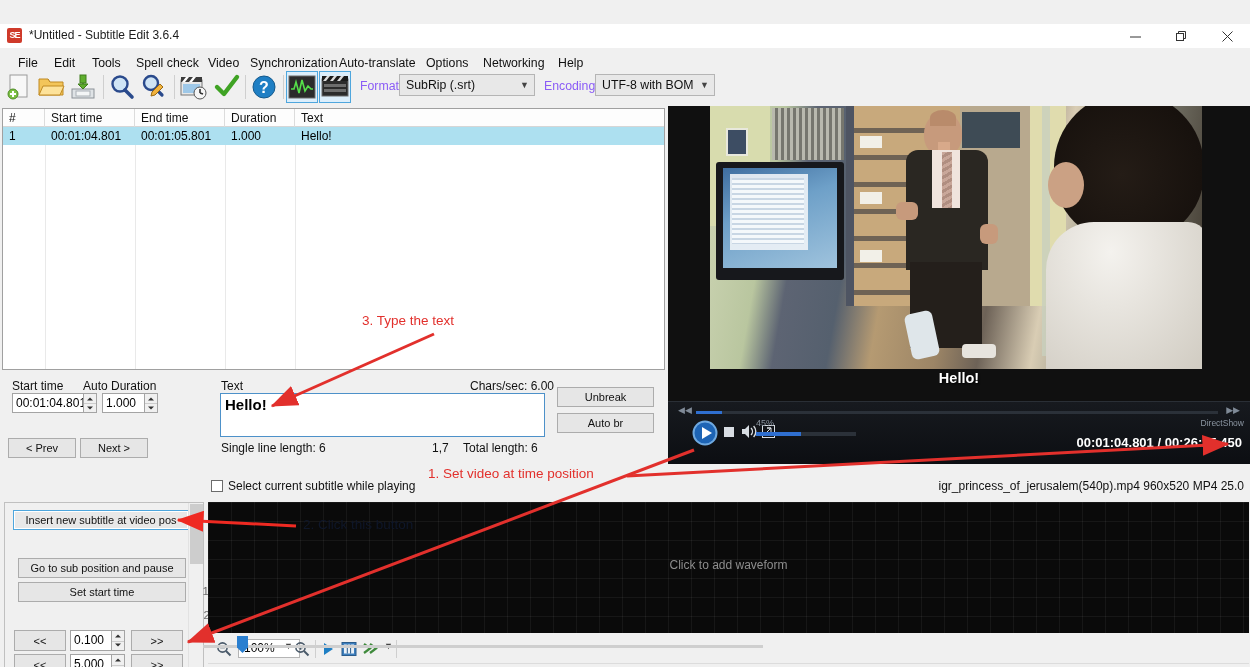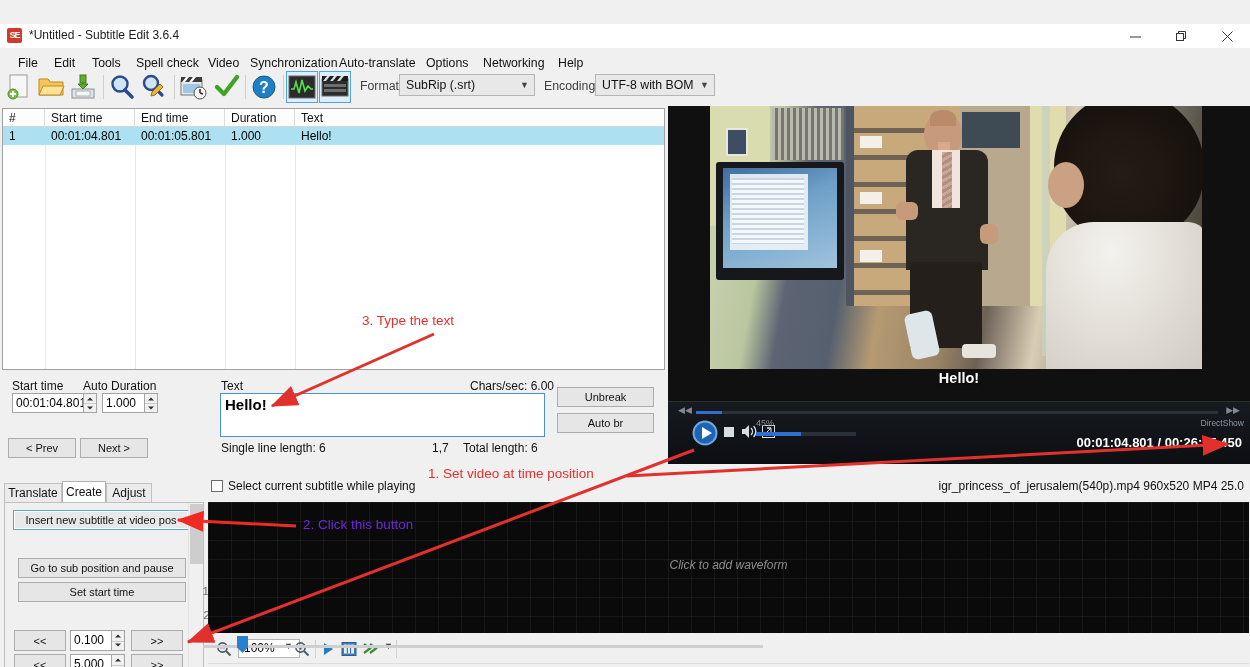--- a/index.html
+++ b/index.html
@@ -26,21 +26,21 @@
   
   .menubar { position:absolute; left:0; top:24px; width:1250px; height:22px; background:#f0f0f0; }
   .menu-item { position:absolute; top:0; height:22px; line-height:22px; padding:4px 9px;
     font-size:12.3px; color:#101010; white-space:nowrap; }
 
   
   .toolbar { position:absolute; left:0; top:46px; width:1250px; height:34px; background:#f0f0f0; }
   .tbtn { position:absolute; top:2px; width:30px; height:30px; }
   .tsep { position:absolute; top:5px; width:1px; height:24px; background:#cfcfcf; }
   .tglbtn { position:absolute; top:1px; width:32px; height:32px; border:1px solid #4ea6dd; background:#dceefb; }
-  .fmt-label { position:absolute; top:9px; font-size:12.3px; color:#404040; }
+  .fmt-label { position:absolute; top:9px; font-size:12.3px; color:#8b5cf6; }
   .combo { position:absolute; top:4px; height:22px; background:#e8e8e8; border:1px solid #b5b5b5;
     font-size:12.3px; color:#111; line-height:20px; padding-left:6px; }
   .combo .cv { position:absolute; left:6px; top:0; line-height:20px; }
   .combo .arrow { position:absolute; right:5px; top:0; line-height:21px; font-size:9px; color:#444; }
 
   
   .listview { position:absolute; left:2px; top:84px; width:663px; height:262px;
     background:#fff; border:1px solid #a0a0a0; }
   .lv-head { position:absolute; left:0; top:0; width:100%; height:18px; background:#fdfdfd;
     border-bottom:1px solid #d6d6d6; }
@@ -94,40 +94,40 @@
   .vrenderer { position:absolute; right:6px; top:16px; font-size:8.5px; color:#8b95a1; }
   .vtime { position:absolute; right:8px; top:33px; font-size:13px; font-weight:bold; color:#fff; }
   .vfileinfo { position:absolute; right:6px; top:455px; font-size:12px; color:#111; }
 
   
   .wave { position:absolute; left:208px; top:478px; width:1041px; height:131px; background:#0a0a0a;
     background-image:linear-gradient(to right, rgba(255,255,255,.055) 1px, transparent 1px),
                      linear-gradient(to bottom, rgba(255,255,255,.055) 1px, transparent 1px);
     background-size:23px 19px; }
   .wave-hint { position:absolute; left:0; top:56px; width:100%; text-align:center;
-    font-size:12px; color:#8d8d8d;font-style:italic; }
+    font-size:12px; color:#8d8d8d; }
   .wavetools { position:absolute; left:208px; top:610px; width:1041px; height:30px; background:#f0f0f0;
     border-bottom:1px solid #dcdcdc; }
   .zcombo { position:absolute; top:5px; left:30px; width:62px; height:19px; background:#fff;
     border:1px solid #b5b5b5; font-size:12px; line-height:17px; padding-left:5px; }
   .wslider { position:absolute; left:203px; top:621px; width:560px; height:3px; background:#cfcfcf; }
   .wthumb { position:absolute; left:237px; top:612px; width:11px; height:17px; background:#2a7fd0;
     clip-path:polygon(0 0,100% 0,100% 68%,50% 100%,0 68%); }
 
   
   .statusbar { position:absolute; left:0; top:645px; width:1250px; height:22px;
     background:#f0f0f0; border-top:1px solid #dcdcdc; }
   .sb-page { position:absolute; right:10px; top:4px; font-size:12px; color:#333; }
 
   
   .cbox { position:absolute; width:12px; height:12px; background:#fff; border:1px solid #6b6b6b; }
 
   
   .anno { position:absolute; font-size:13.5px; color:#e2302c; white-space:nowrap; }
-  .anno.dark { color:#6d28d9; }
+  .anno.dark { color:#0f172a; }
   svg.arrows { position:absolute; left:0; top:0; width:1250px; height:667px;
     pointer-events:none; overflow:visible; }
   .vscroll { position:absolute; background:#f0f0f0; border-left:1px solid #e2e2e2; }
   .vscroll .thumb { position:absolute; left:1px; width:13px; background:#cdcdcd; }
 </style>
 </head>
 <body>
 
 <div id="app">
 
@@ -326,25 +326,20 @@
       <span class="val">Hello!</span>
     </div>
     <div class="lbl" style="left:221px; top:417px">Single line length: 6</div>
     <div class="lbl" style="left:432px; top:417px">1,7</div>
     <div class="lbl" style="left:463px; top:417px">Total length: 6</div>
 
     <div class="btn" style="left:557px; top:363px; width:97px; height:20px; line-height:19px">Unbreak</div>
     <div class="btn" style="left:557px; top:389px; width:97px; height:20px; line-height:19px">Auto br</div>
   </div>
 
-  <div class="tabstrip">
-    <div class="tab" style="left:0px;  width:58px">Translate</div>
-    <div class="tab active" style="left:58px; width:44px">Create</div>
-    <div class="tab" style="left:102px;width:46px">Adjust</div>
-  </div>
   <div class="tabpanel">
     <div class="btn sel" style="left:8px; top:7px;  width:176px; height:20px; line-height:18px">Insert new subtitle at video pos</div>
     <div class="btn" style="left:13px; top:79px; width:168px; height:20px; line-height:19px">Set start time</div>
     <div class="btn" style="left:13px; top:55px; width:168px; height:20px; line-height:19px">Go to sub position and pause</div>
     <div class="kbd" style="left:185px; top:82px">F11</div>
     <div class="kbd" style="left:185px; top:106px">F12</div>
 
     <div class="btn" style="left:9px; top:127px; width:52px; height:21px; line-height:20px">&lt;&lt;</div>
     <div class="txtbox" style="left:65px; top:127px; width:42px; height:21px; line-height:19px">0.100</div>
     <div class="spin" style="left:106px; top:127px; height:21px">

